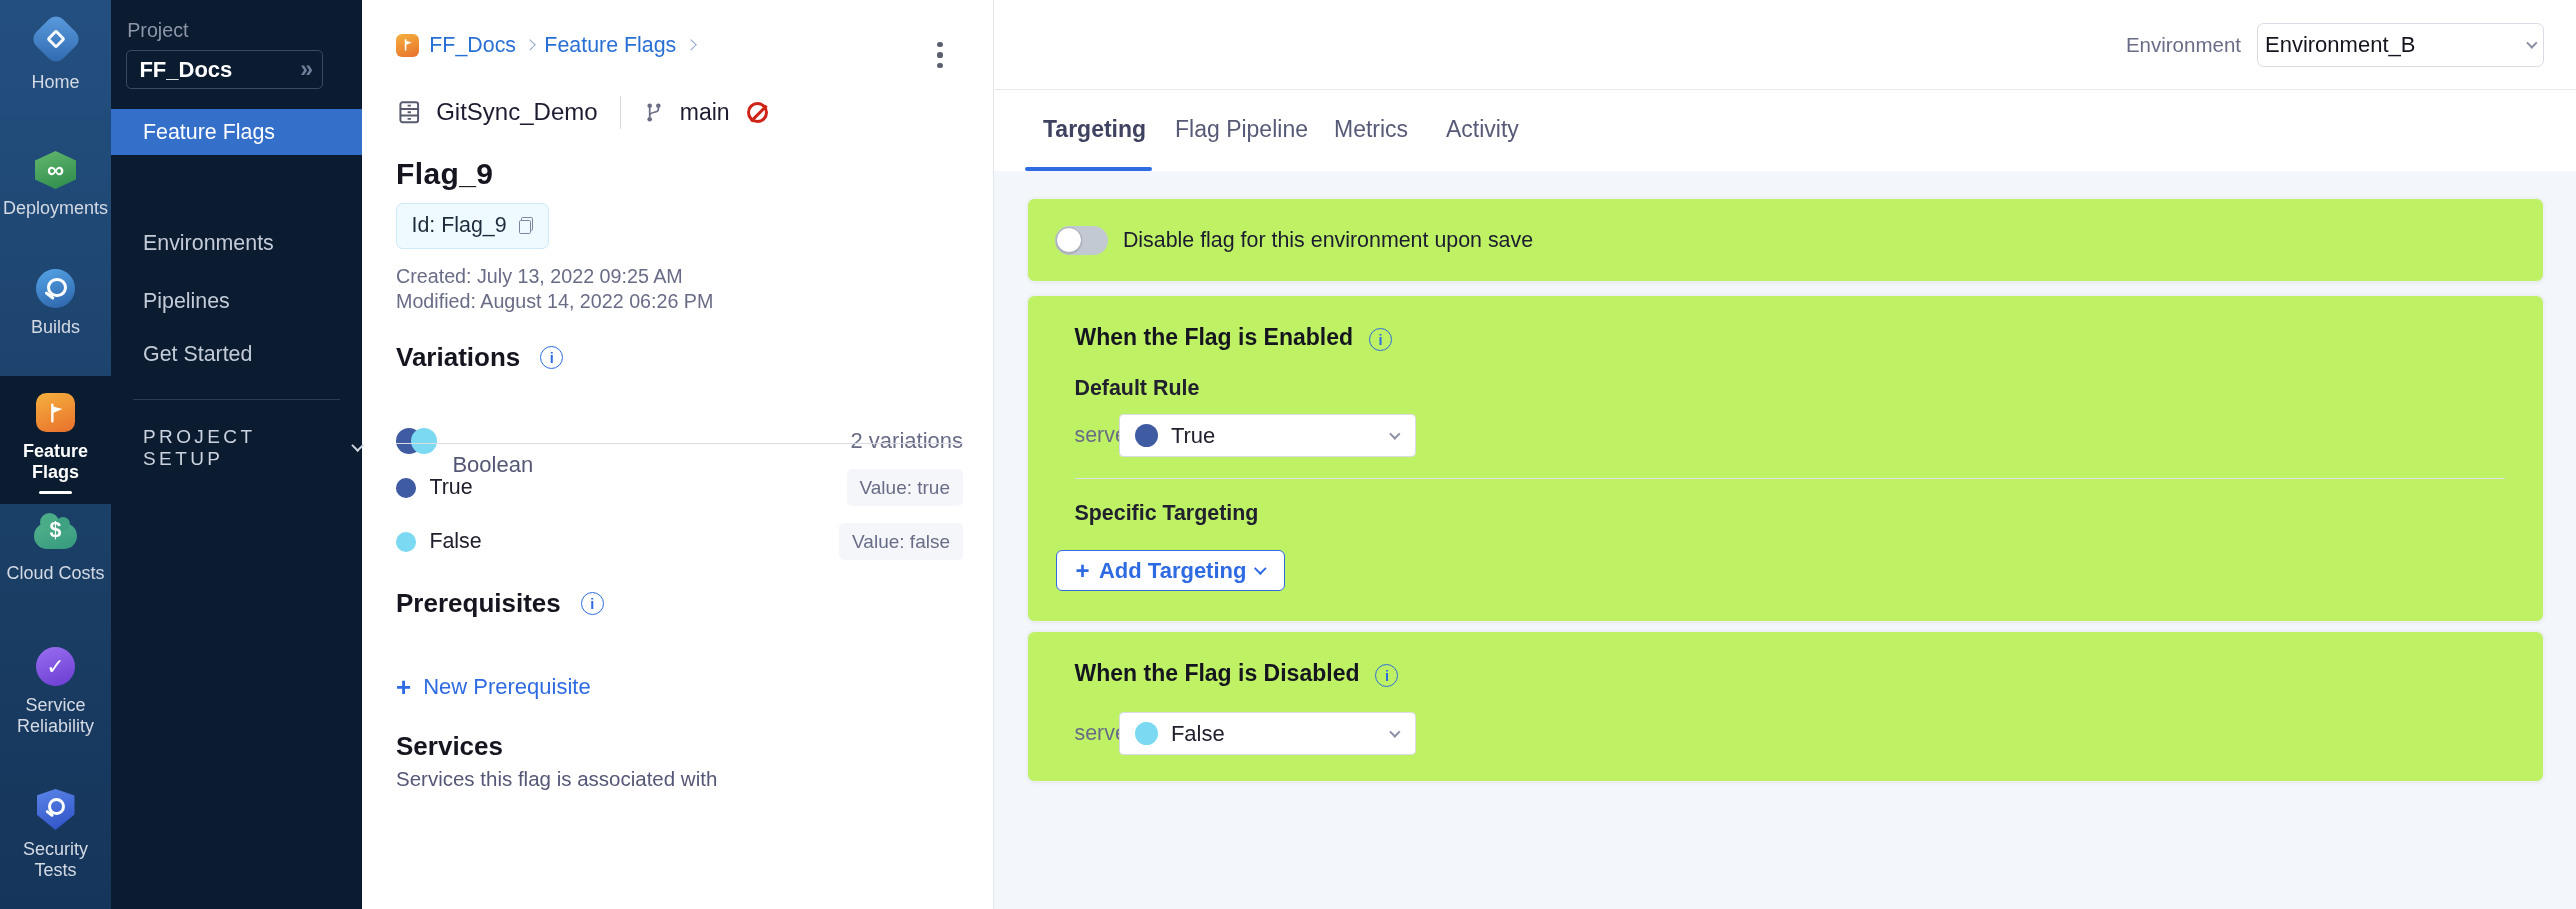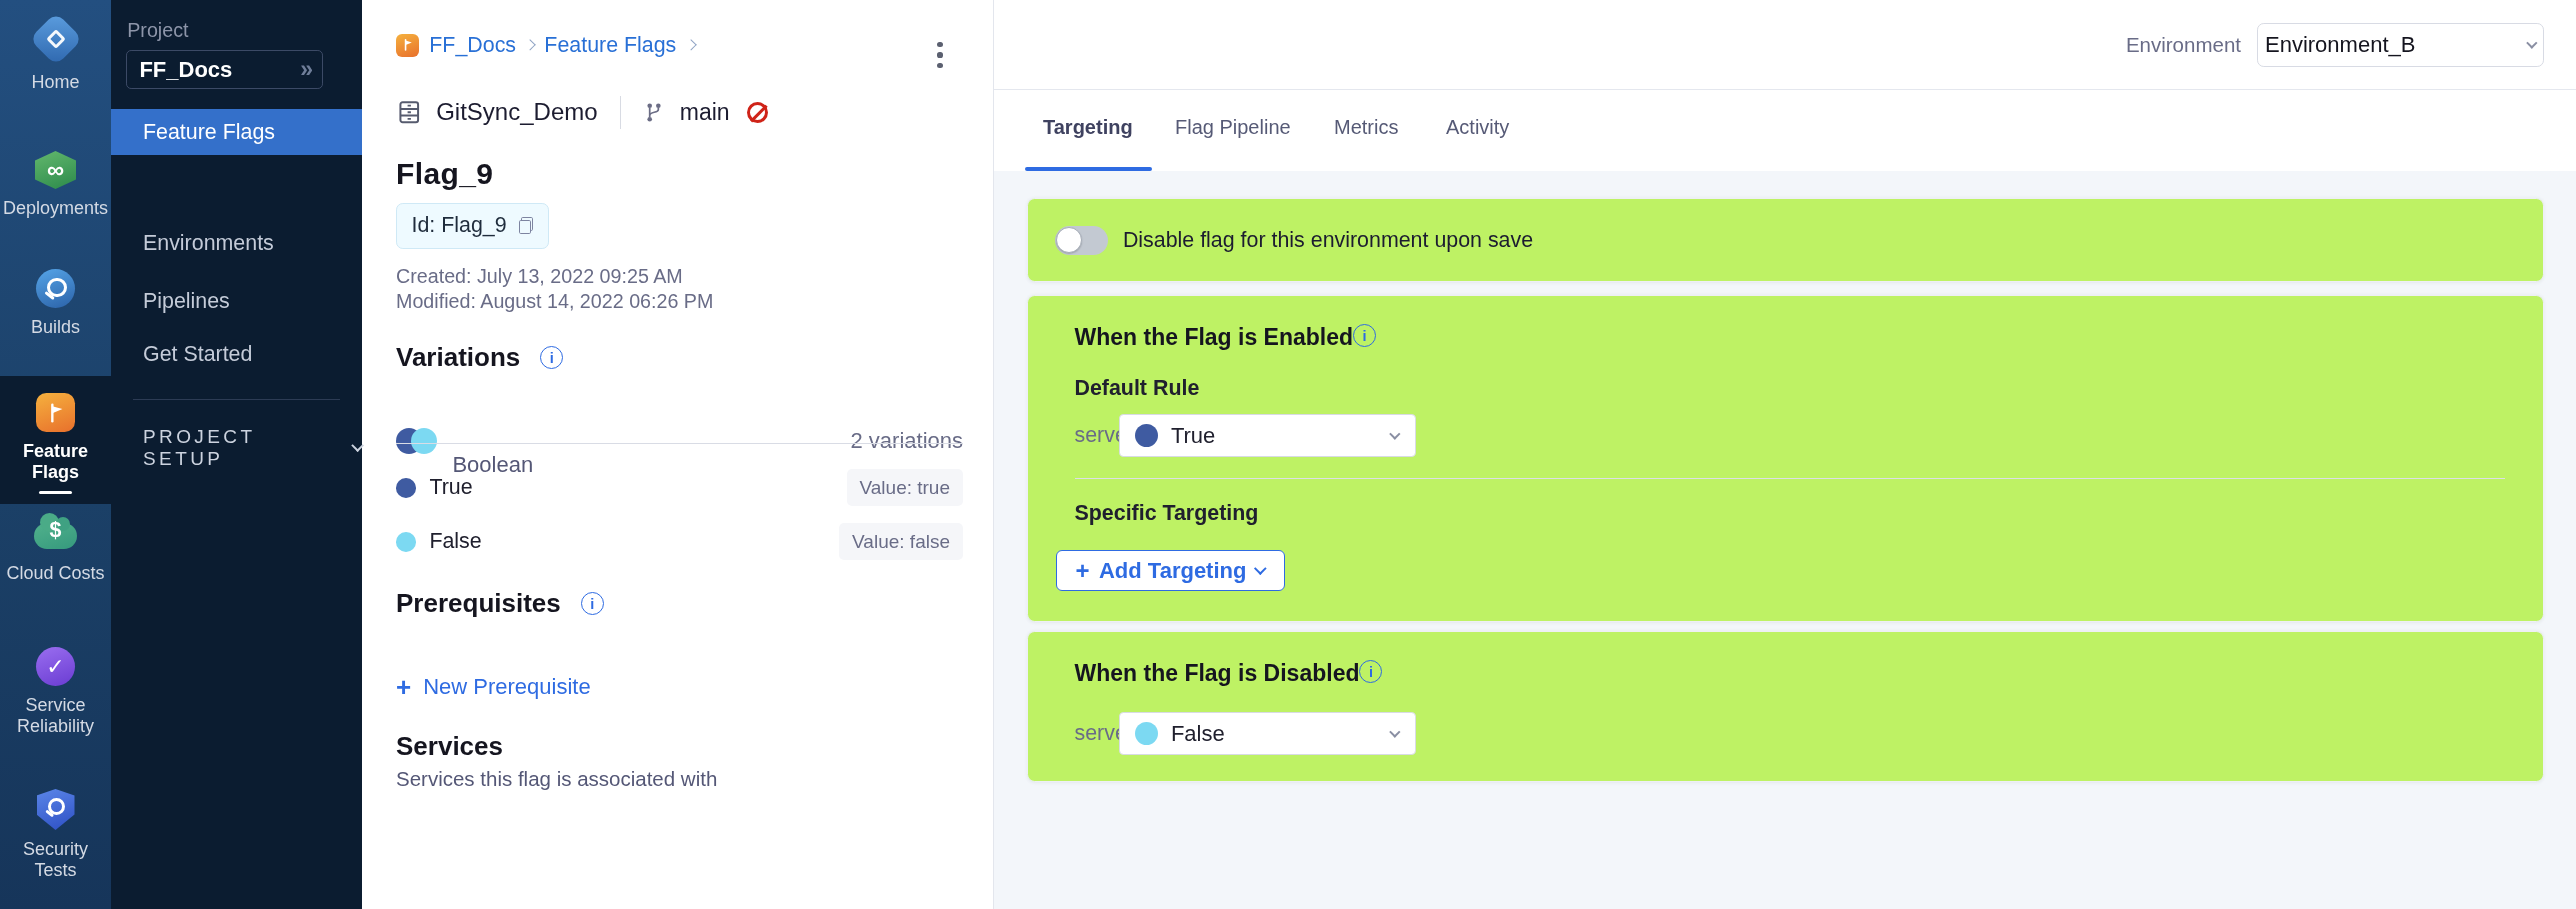--- a/index.html
+++ b/index.html
@@ -102,33 +102,33 @@
   .link-row{display:flex;align-items:center;gap:12px;color:var(--accent);font-size:22px;cursor:pointer;}
   .plus{font-size:26px;font-weight:bold;line-height:22px;}
   
   .panel{position:absolute;left:994px;top:0;right:0;height:100%;background:#f3f6fa;}
   .panel-header{position:absolute;left:0;right:0;top:0;height:90px;background:#fff;border-bottom:0.9px solid #e4e7ee;}
   .env-label{position:absolute;right:335px;top:32.5px;font-size:20.5px;color:#696c87;}
   .env-box{position:absolute;right:32px;top:23px;width:287px;height:44px;background:#fff;border:0.9px solid #d8dbe4;border-radius:6.8px;
     display:flex;align-items:center;padding:0 7px;cursor:pointer;}
   .env-box .val{font-size:22px;color:#15151f;flex:1;}
   .tabs-row{position:absolute;left:0;right:0;top:90px;height:81px;background:#fff;}
-  .tab{position:absolute;top:26px;font-size:20px;color:#565a76;cursor:pointer;}
+  .tab{position:absolute;top:26px;font-size:23px;color:#565a76;cursor:pointer;}
   .tab.active{color:#3f4260;font-weight:bold;}
   .tab-underline{position:absolute;left:31px;bottom:0;width:127px;height:4.3px;background:var(--accent);border-radius:2.6px;}
   .panel-body{position:absolute;left:0;right:0;top:171px;bottom:0;background:#f3f6fa;}
   .card{position:absolute;left:32.5px;right:32px;background:#bef264;border:0.9px solid #eef0f4;border-radius:7.7px;
     box-shadow:0 0.9px 3.4px rgba(40,50,70,.07);}
   .card1{top:27px;height:84px;display:flex;align-items:center;padding-left:27px;gap:15.4px;}
   .toggle{width:53px;height:29px;border-radius:14.5px;background:#c3c9d2;position:relative;cursor:pointer;flex:none;}
   .toggle .knob{position:absolute;left:1.7px;top:1.7px;width:26px;height:26px;border-radius:50%;background:#fff;border:0.9px solid #a6adb8;box-shadow:0 0.9px 1.7px rgba(0,0,0,.18);}
   .toggle-label{font-size:21.4px;color:#1c1c30;}
   .card2{top:124px;height:327px;}
   .card3{top:460px;height:151px;}
-  .card-h{position:absolute;left:47px;font-size:23px;font-weight:bold;color:#15151f;display:flex;align-items:flex-start;gap:0;}
+  .card-h{position:absolute;left:47px;font-size:23px;font-weight:bold;color:#15151f;display:flex;align-items:flex-end;gap:16px;}
   .sub-h{position:absolute;left:47px;font-size:21.4px;font-weight:bold;color:#20202e;}
   .serve-row{position:absolute;left:47px;display:flex;align-items:center;}
   .serve-label{font-size:21.4px;color:#696c87;width:44px;}
   .serve-box{width:297px;height:43px;background:#fff;border:0.9px solid #d8dbe4;border-radius:4.3px;
     display:flex;align-items:center;padding:0 15.4px;gap:13px;cursor:pointer;}
   .serve-box .sdot{width:23px;height:23px;border-radius:50%;}
   .serve-box .sval{font-size:22px;color:#20202e;flex:1;}
   .chev.sm{width:7.7px;height:7.7px;border-width:2.1px;margin-top:-3.4px;}
   .card-divider{position:absolute;left:47px;right:38px;top:182px;height:0.9px;background:#dcdfe7;}
   .add-btn{position:absolute;left:28px;top:254px;width:229px;height:41px;border:1.7px solid var(--accent);border-radius:6px;

